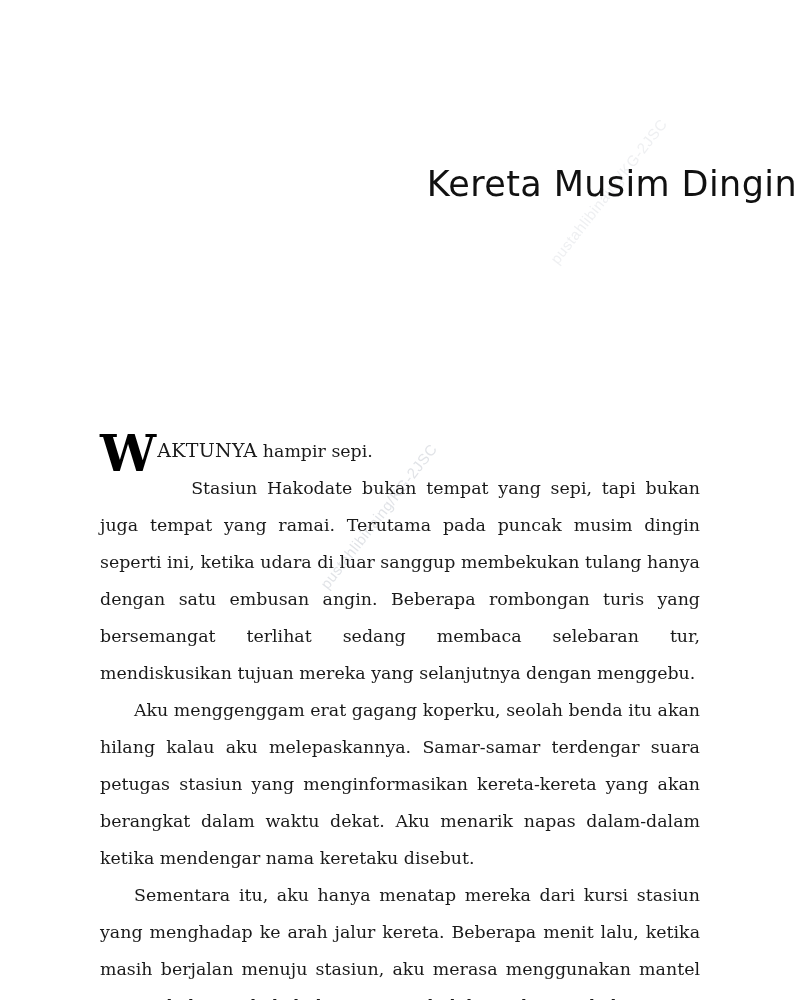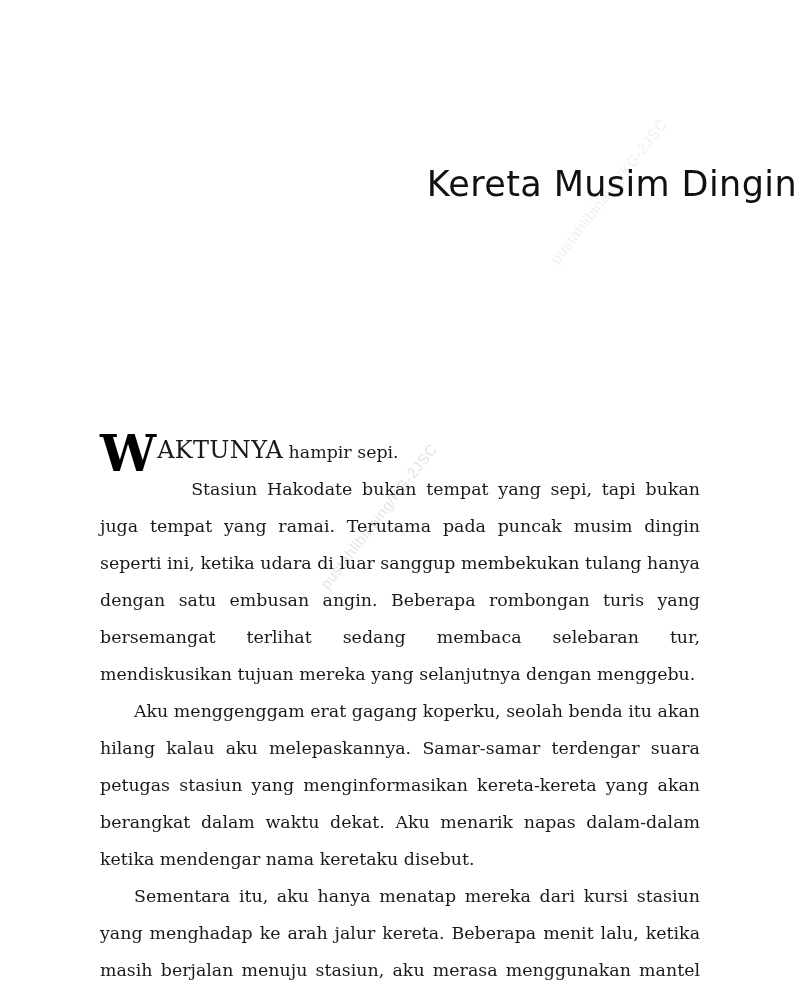--- a/index.html
+++ b/index.html
@@ -94,21 +94,21 @@
     font-family: "DejaVu Serif", "Liberation Serif", serif;
     font-weight: 700;
     font-size: 50px;
     line-height: 40px;
     color: #000000;
     margin: 2px 1px 0 0;
   }
 
   .smallcaps {
     font-variant: small-caps;
-    font-size: 24px;
+    font-size: 19px;
     letter-spacing: 0.3px;
     margin-top: 30px;
   }
 </style>
 </head>
 <body>
 
 <div class="page">
 
   <div class="watermark-layer">

